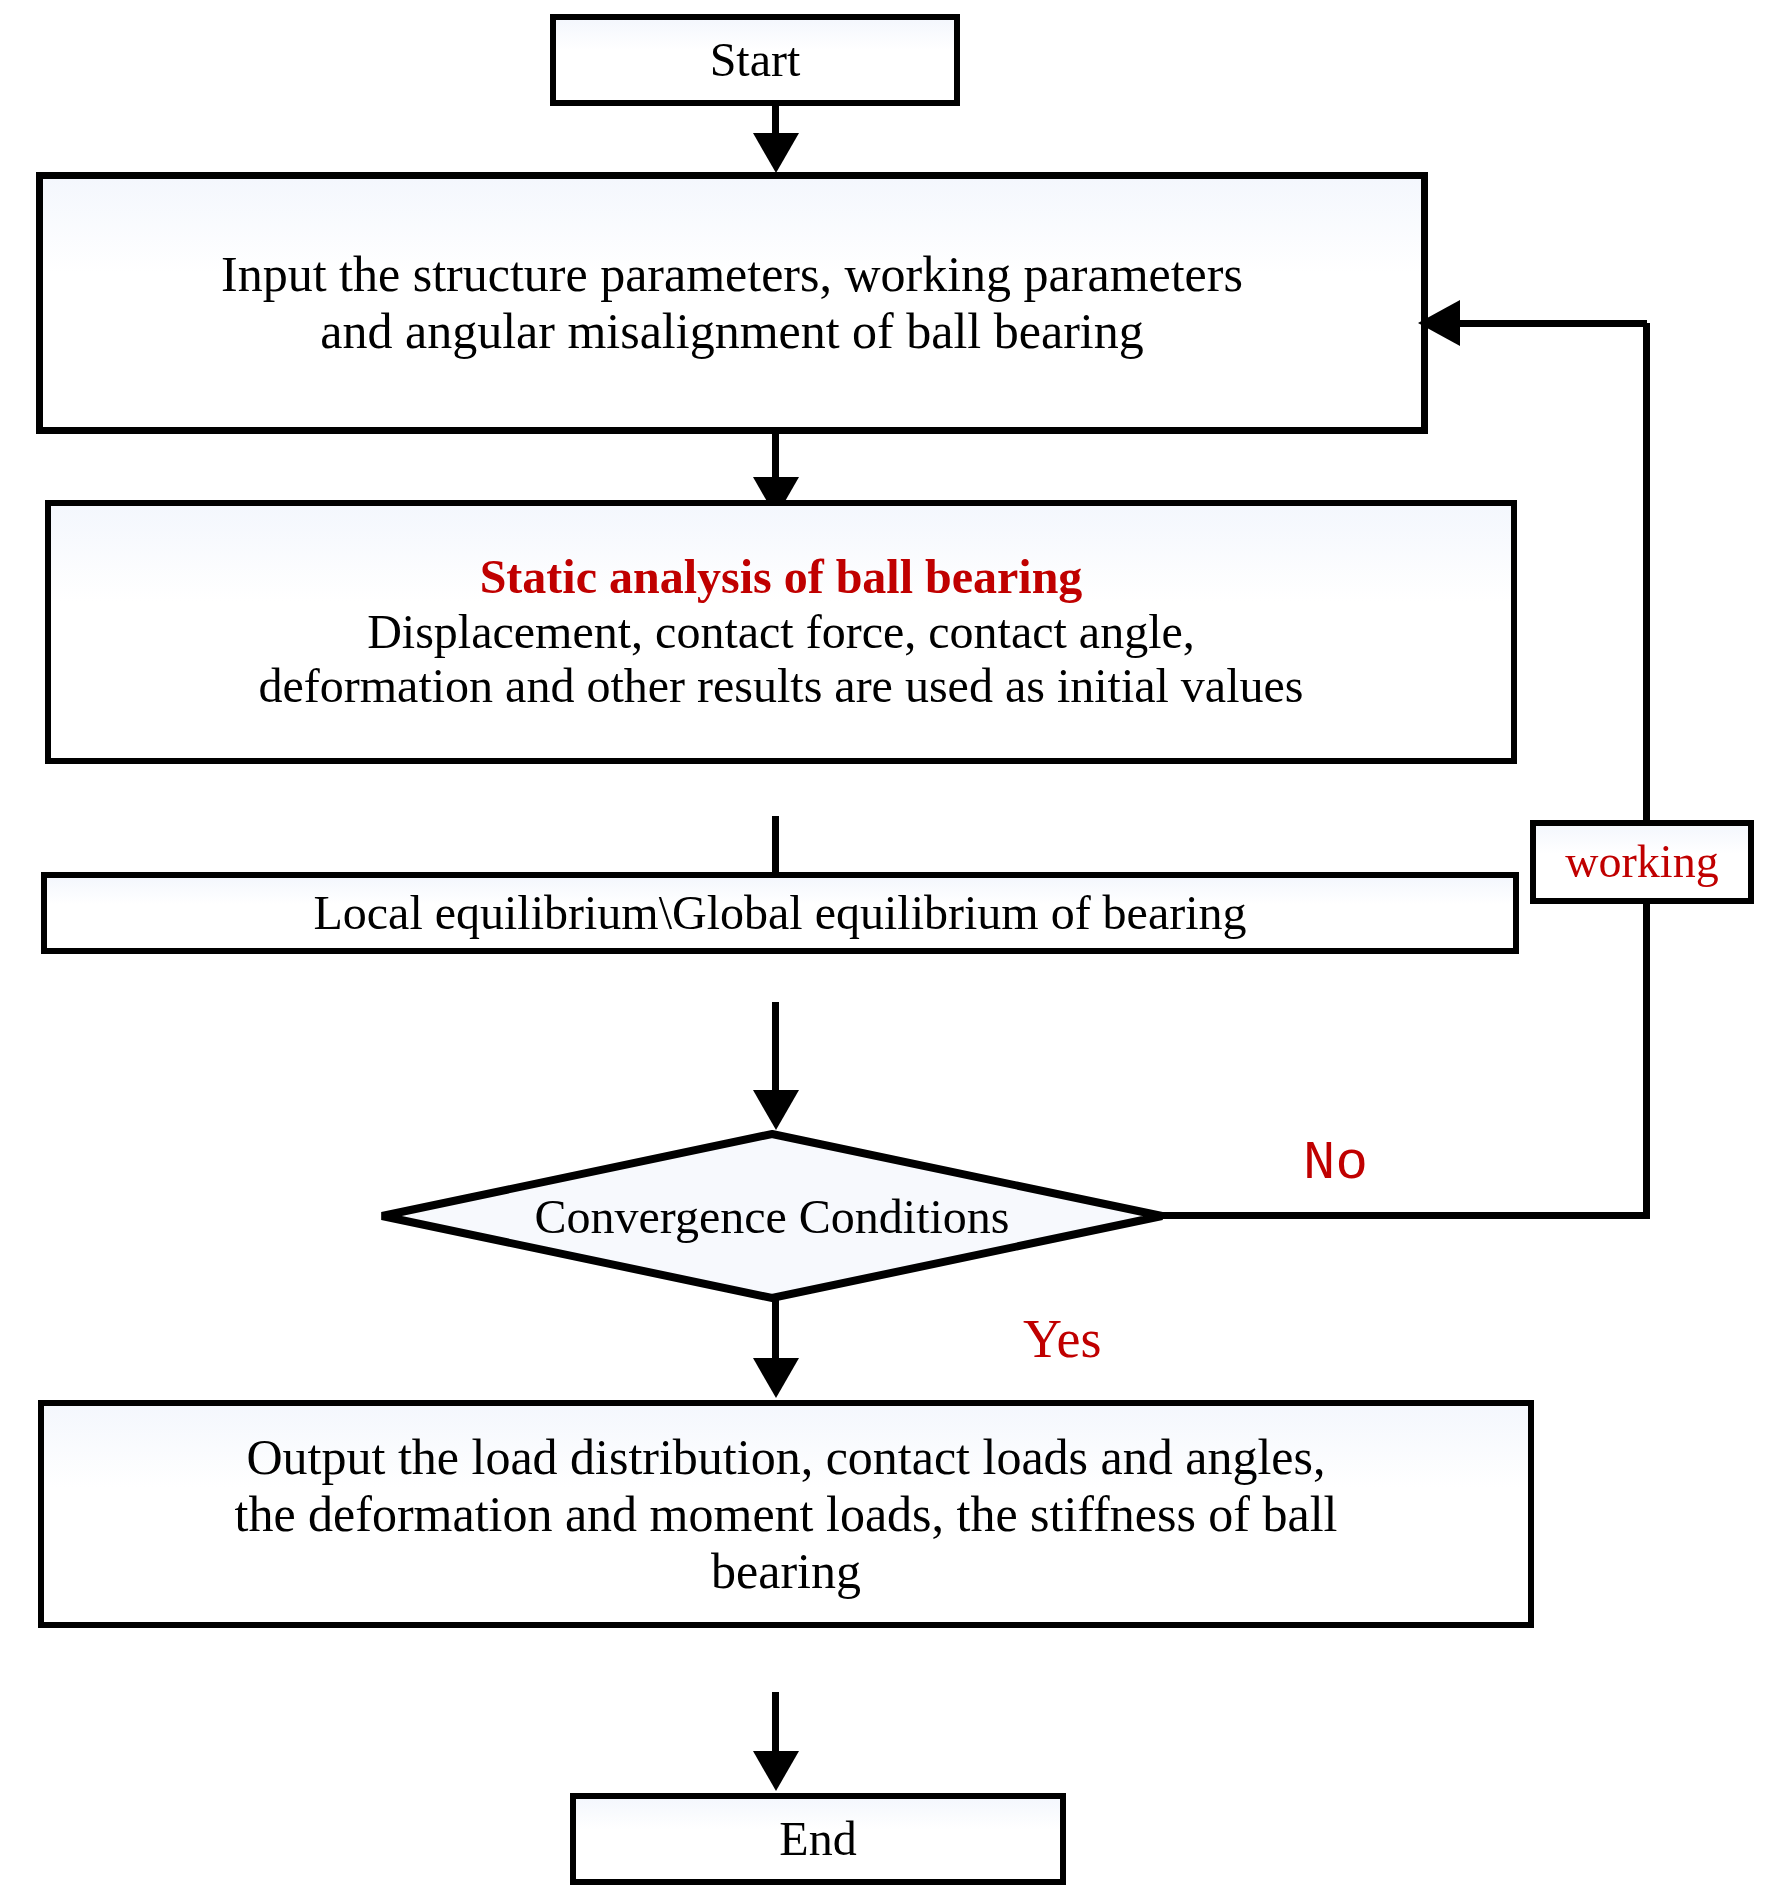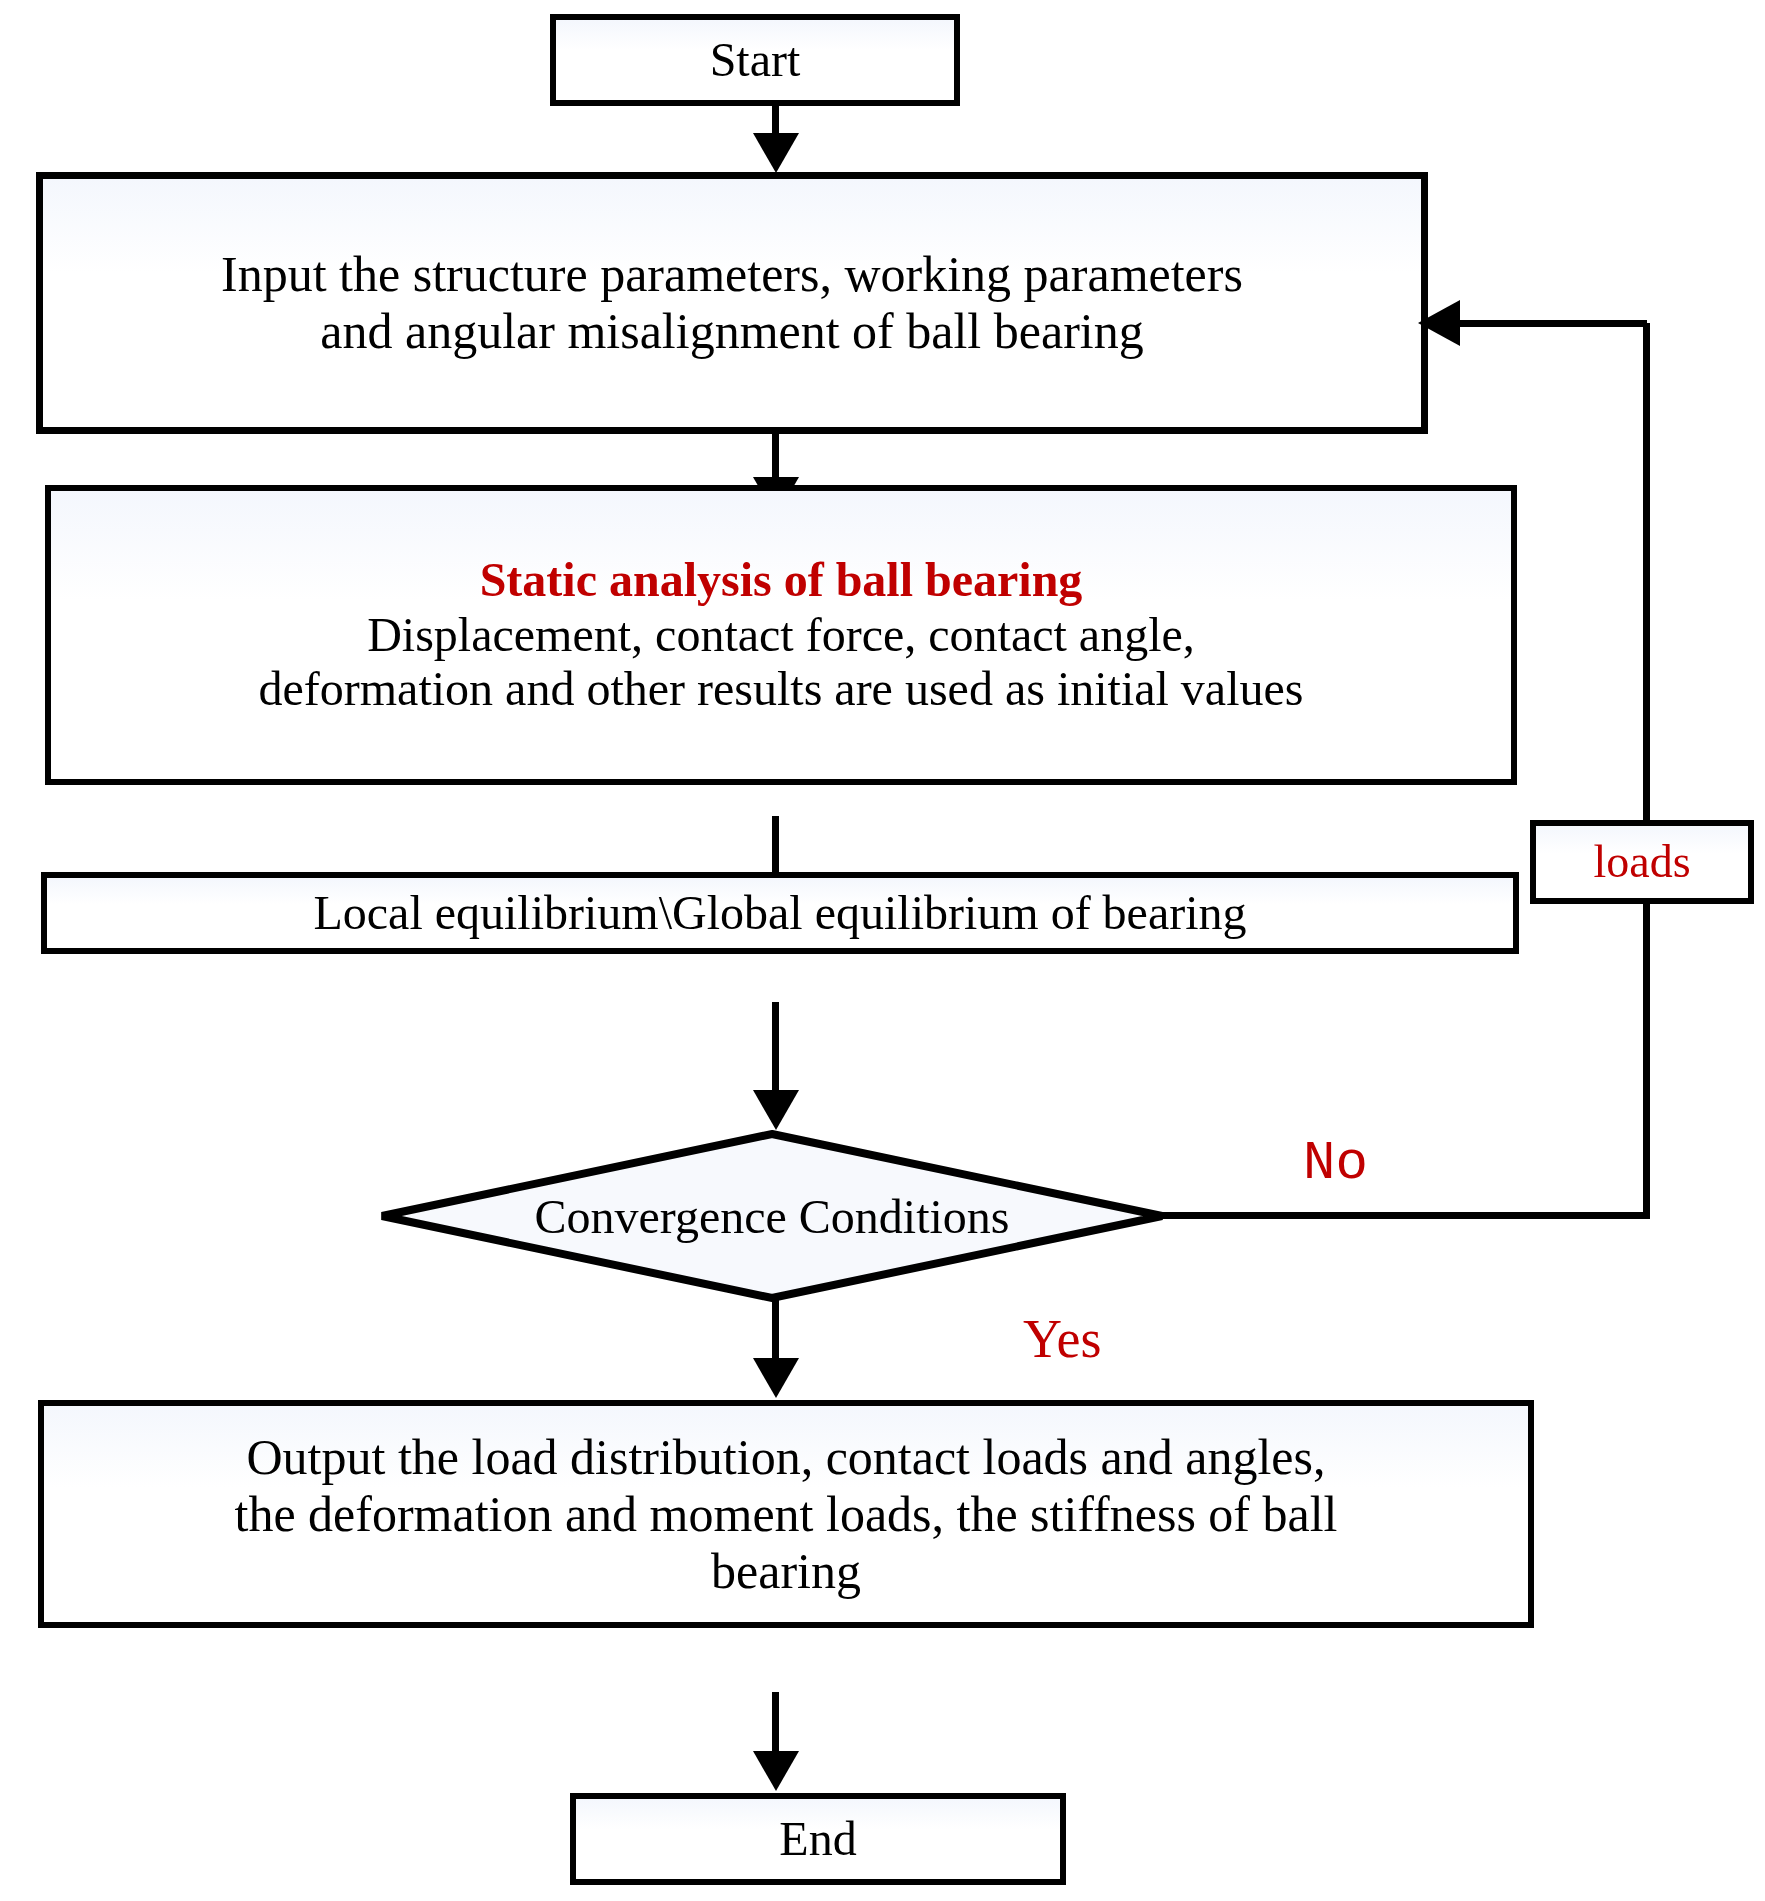--- a/index.html
+++ b/index.html
@@ -31,21 +31,21 @@
   }
   .node .line {
     display: block;
     white-space: nowrap;
     line-height: 1.14;
   }
 
   
   #start-node      { left: 550px;  top: 14px;   width: 410px;  height: 92px;  border-width: 6px; }
   #input-node      { left: 36px;   top: 172px;  width: 1392px; height: 262px; border-width: 7px; }
-  #static-node     { left: 45px;   top: 485px;  width: 1472px; height: 300px; border-width: 6px; }
+  #static-node     { left: 45px;   top: 500px;  width: 1472px; height: 264px; border-width: 6px; }
   #equilibrium-node{ left: 41px;   top: 872px;  width: 1478px; height: 82px;  border-width: 6px; }
   #output-node     { left: 38px;   top: 1400px; width: 1496px; height: 228px; border-width: 6px; }
   #end-node        { left: 570px;  top: 1793px; width: 496px;  height: 92px;  border-width: 6px; }
   #revise-node     { left: 1530px; top: 820px;  width: 224px;  height: 84px;  border-width: 6px; }
 
   #start-node .line, #end-node .line   { font-size: 48px; }
   #input-node .line                    { font-size: 50px; }
   #static-node .line                   { font-size: 48px; }
   #static-node .line.title             { font-size: 48px; font-weight: bold; }
   #equilibrium-node .line              { font-size: 48px; }
@@ -155,21 +155,21 @@
   </div>
 
   <div class="hline" style="left:1160px; top:1212px; width:490px;"></div>
   <div class="vline" style="left:1643px; top:323px; height:892px;"></div>
   <div class="hline" style="left:1452px; top:320px; width:195px;"></div>
   <div class="arrow-left" style="left:1418px; top:300px;"></div>
 
   <span class="branch-label" id="label-no">No</span>
 
   <div class="node" id="revise-node">
-    <span class="line red">loads</span>
+    <span class="line red">working</span>
   </div>
 
   <div class="vline" style="left:772px; top:1300px; height:62px;"></div>
   <div class="arrow-down" style="left:753px; top:1358px;"></div>
 
   <span class="branch-label" id="label-yes">Yes</span>
 
   <div class="node" id="output-node">
     <span class="line">Output the load distribution, contact loads and angles,</span>
     <span class="line">the deformation and moment loads, the stiffness of ball</span>

